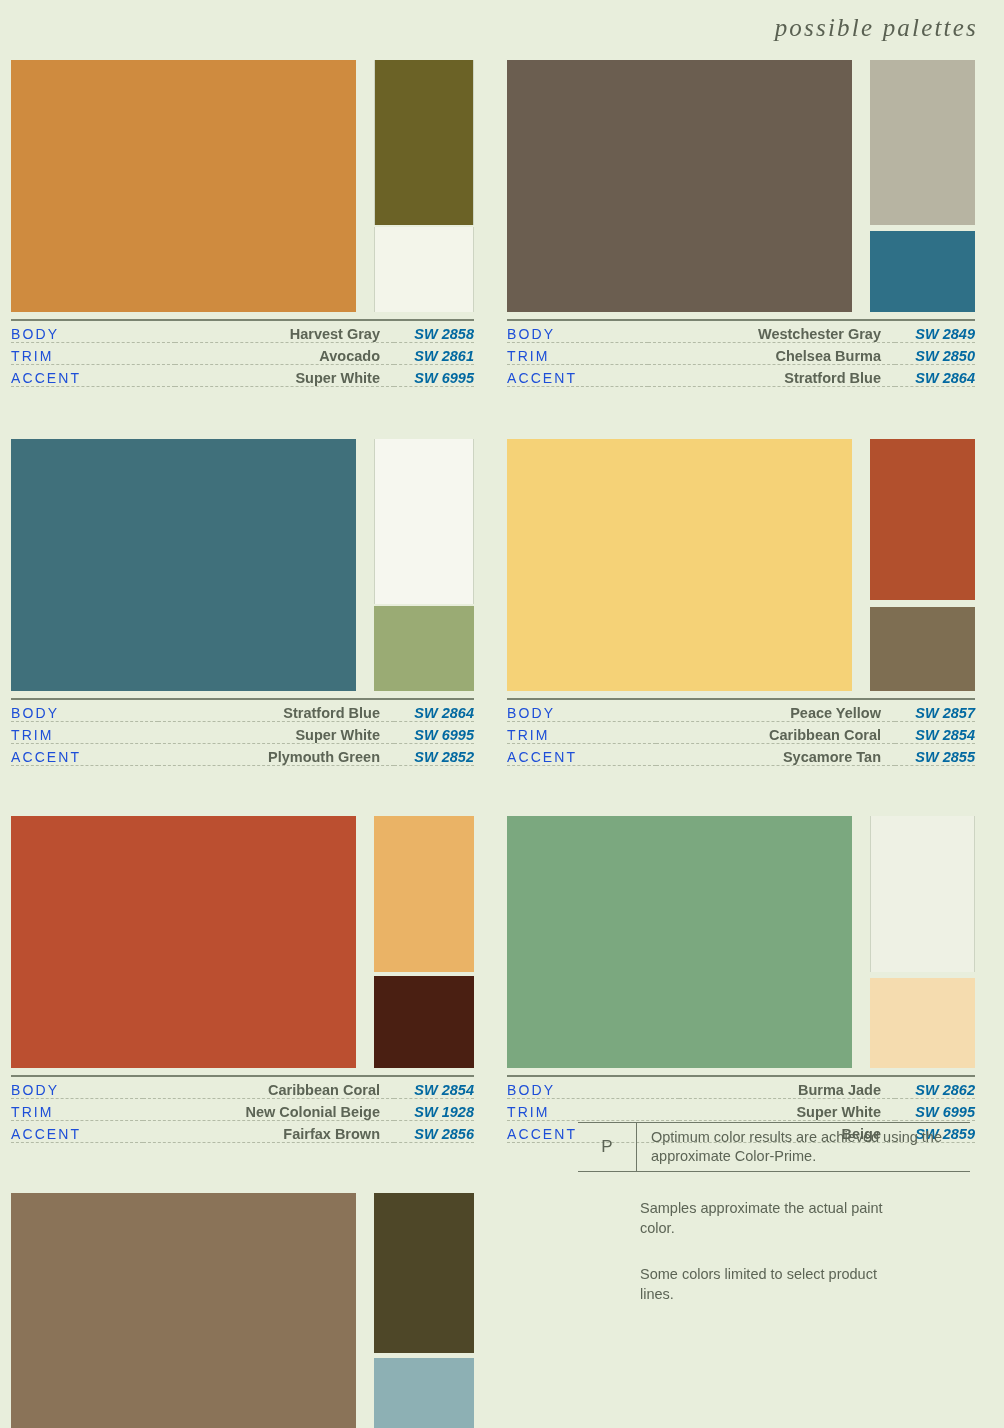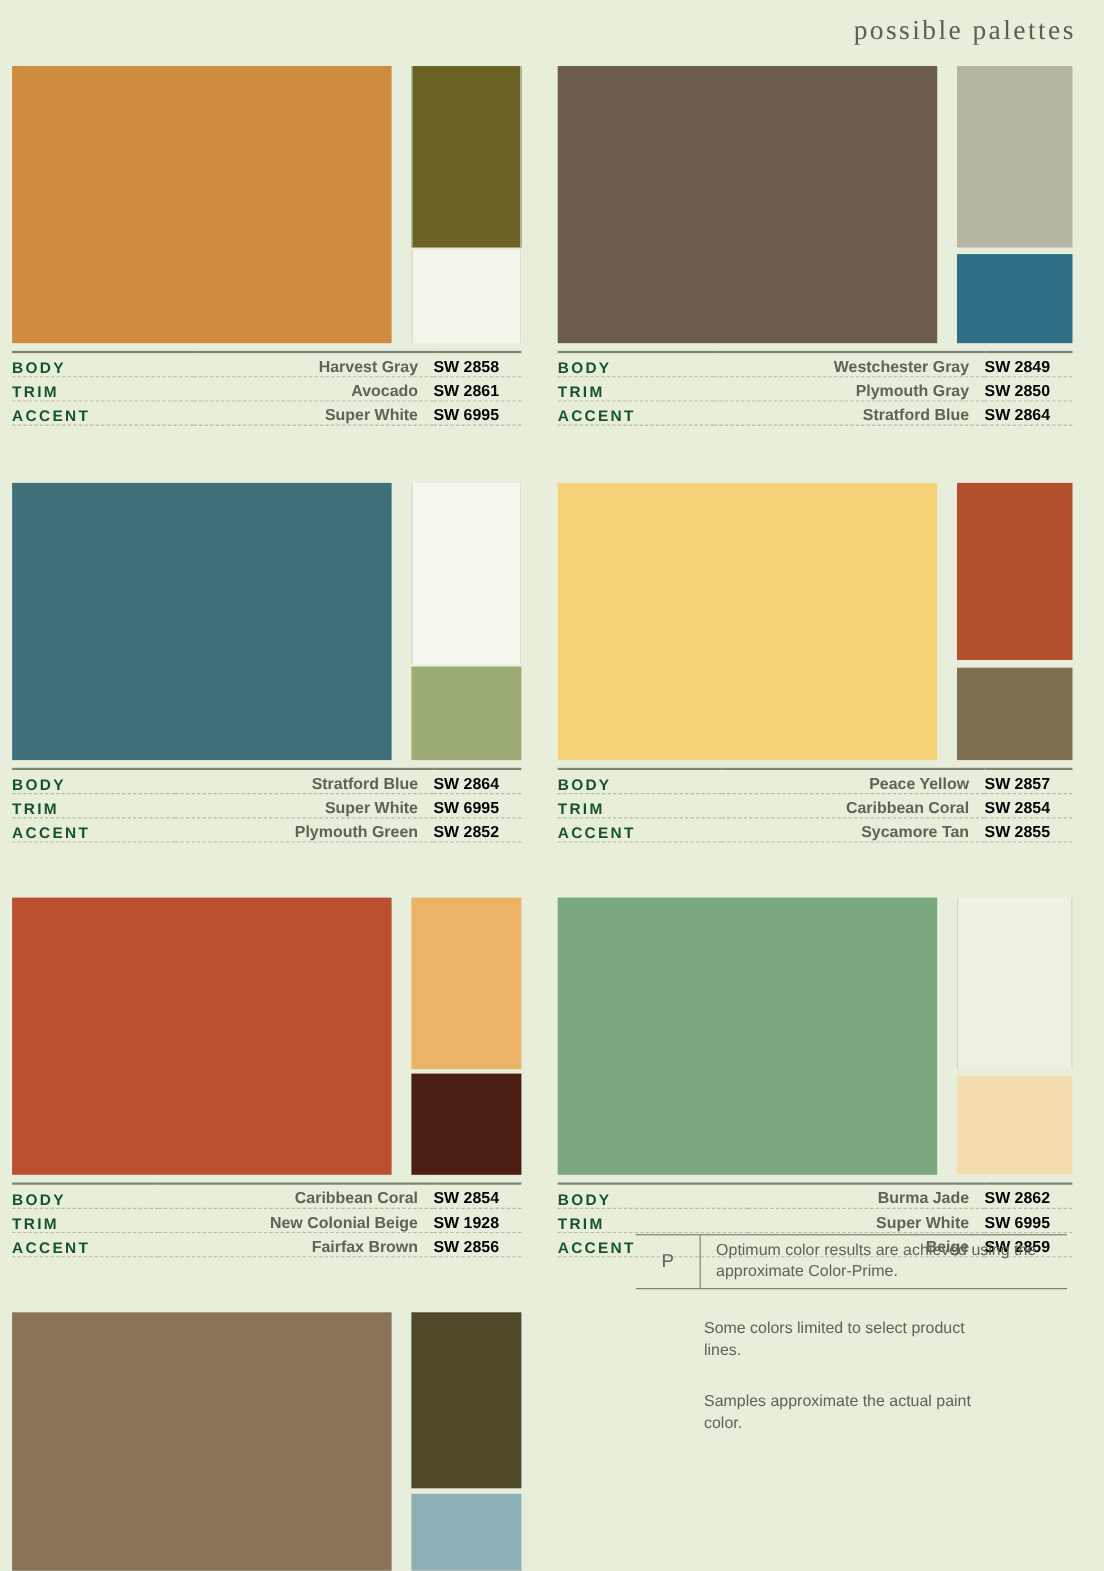--- a/index.html
+++ b/index.html
@@ -22,20 +22,21 @@
     box-sizing: border-box;
     overflow: hidden;
   }
 
   
   .page-header {
     position: absolute;
     top: 14px;
     right: 26px;
     font-family: "Liberation Serif", serif;
+    font-style: italic;
     font-size: 25px;
     letter-spacing: 2.2px;
     color: #5a6152;
     white-space: nowrap;
   }
 
   
   .palettes {
     position: absolute;
     top: 60px;
@@ -101,39 +102,41 @@
     height: 21px;
     vertical-align: bottom;
     border-bottom: 1px dashed #b3bba6;
   }
   .legendtable tr:first-child td {
     border-top: 2px solid #7b8472;
   }
   .role {
     font-size: 14px;
     letter-spacing: 2.1px;
-    color: #14532d;
+    color: #1d4ed8;
     white-space: nowrap;
     padding-right: 8px !important;
-    font-weight: 700;
+    font-weight: 400;
   }
   .cname {
     font-size: 14.5px;
     font-weight: bold;
     color: #5c6455;
     text-align: right;
     white-space: nowrap;
     padding-right: 14px !important;
   }
   .ccode {
     font-size: 14.5px;
     font-weight: bold;
-    color: #000000;
+    color: #0369a1;
+    text-align: right;
     white-space: nowrap;
     width: 80px;
+    font-style: italic;
   }
 
   
   .notes {
     position: absolute;
     left: 578px;
     top: 1122px;
     width: 392px;
     font-family: "Liberation Sans", sans-serif;
     color: #5c6455;
@@ -222,21 +225,21 @@
         </div>
         <table class="legendtable">
           <tbody>
               <tr>
             <td class="role">BODY</td>
             <td class="cname">Westchester Gray</td>
             <td class="ccode">SW 2849</td>
           </tr>
           <tr>
             <td class="role">TRIM</td>
-            <td class="cname">Plymouth Gray</td>
+            <td class="cname">Chelsea Burma</td>
             <td class="ccode">SW 2850</td>
           </tr>
           <tr>
             <td class="role">ACCENT</td>
             <td class="cname">Stratford Blue</td>
             <td class="ccode">SW 2864</td>
           </tr>
         </tbody>
           </table>
       </div>
@@ -389,17 +392,17 @@
 
     </div>
 
   </div>
 
   <div class="notes">
     <div class="prime-box">
       <div class="prime-letter">P</div>
       <div class="prime-text">Optimum color results are achieved using the approximate Color-Prime.</div>
     </div>
+    <div class="note-para">Samples approximate the actual paint color.</div>
     <div class="note-para">Some colors limited to select product lines.</div>
-    <div class="note-para">Samples approximate the actual paint color.</div>
   </div>
 
 </div>
 
 </body></html>

